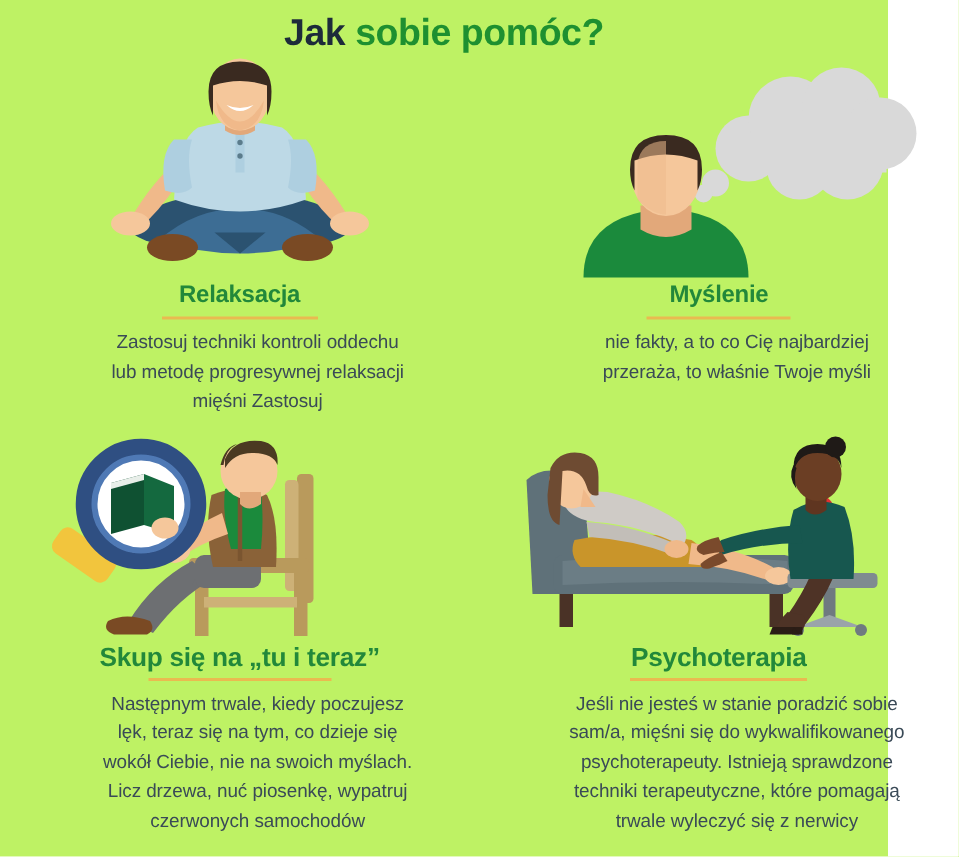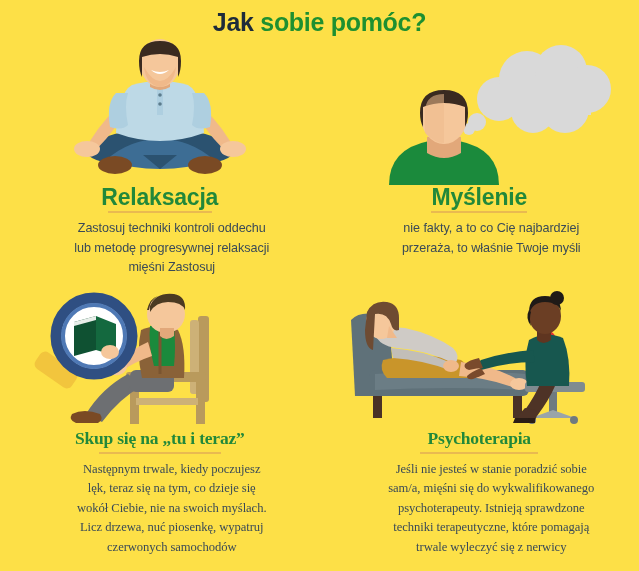--- a/index.html
+++ b/index.html
@@ -9,23 +9,23 @@
   }
   body {
     width: 639px;
     height: 571px;
     overflow: hidden;
     font-family: "Liberation Sans", sans-serif;
     color: #2f4858;
   }
   .page {
     position: relative;
-    width: 639px;
+    width: 592px;
     height: 571px;
-    background: #fde047;
+    background: #bef264;
   }
 
   
   .title {
     text-align: center;
     font-size: 25px;
     font-weight: bold;
     letter-spacing: -0.3px;
     padding-top: 7px;
     line-height: 30px;
@@ -50,21 +50,21 @@
   .art {
     position: relative;
     width: 300px;
     height: 148px;
   }
   .art.tall { height: 140px; }
   .art svg { display: block; width: 100%; height: 100%; overflow: visible; }
 
   .sec-head {
     color: #22883a;
-    font-size: 23px;
+    font-size: 16px;
     font-weight: bold;
     text-align: center;
     letter-spacing: -0.2px;
     line-height: 20px;
     margin-top: 2px;
   }
   .rule {
     height: 2px;
     background: #e9ba50;
     margin: 4px auto 6px auto;
@@ -77,21 +77,21 @@
   .sec-body {
     text-align: center;
     font-size: 12.6px;
     line-height: 19.5px;
     color: #3a4a57;
     max-width: 278px;
     letter-spacing: -0.05px;
   }
   .sec-body .ln { display: block; margin-left: 24px; }
 
-  .row2 { margin-top: 8px; font-family: Liberation Serif, serif; }
+  .row2 { margin-top: 8px; }
   .cell-r2 .sec-head { font-size: 17.5px; }
 </style>
 </head>
 <body>
 
 <div class="page">
 
   <div class="title">
     <span class="t-dark">Jak </span><span class="t-green">sobie pomóc?</span>
   </div>

